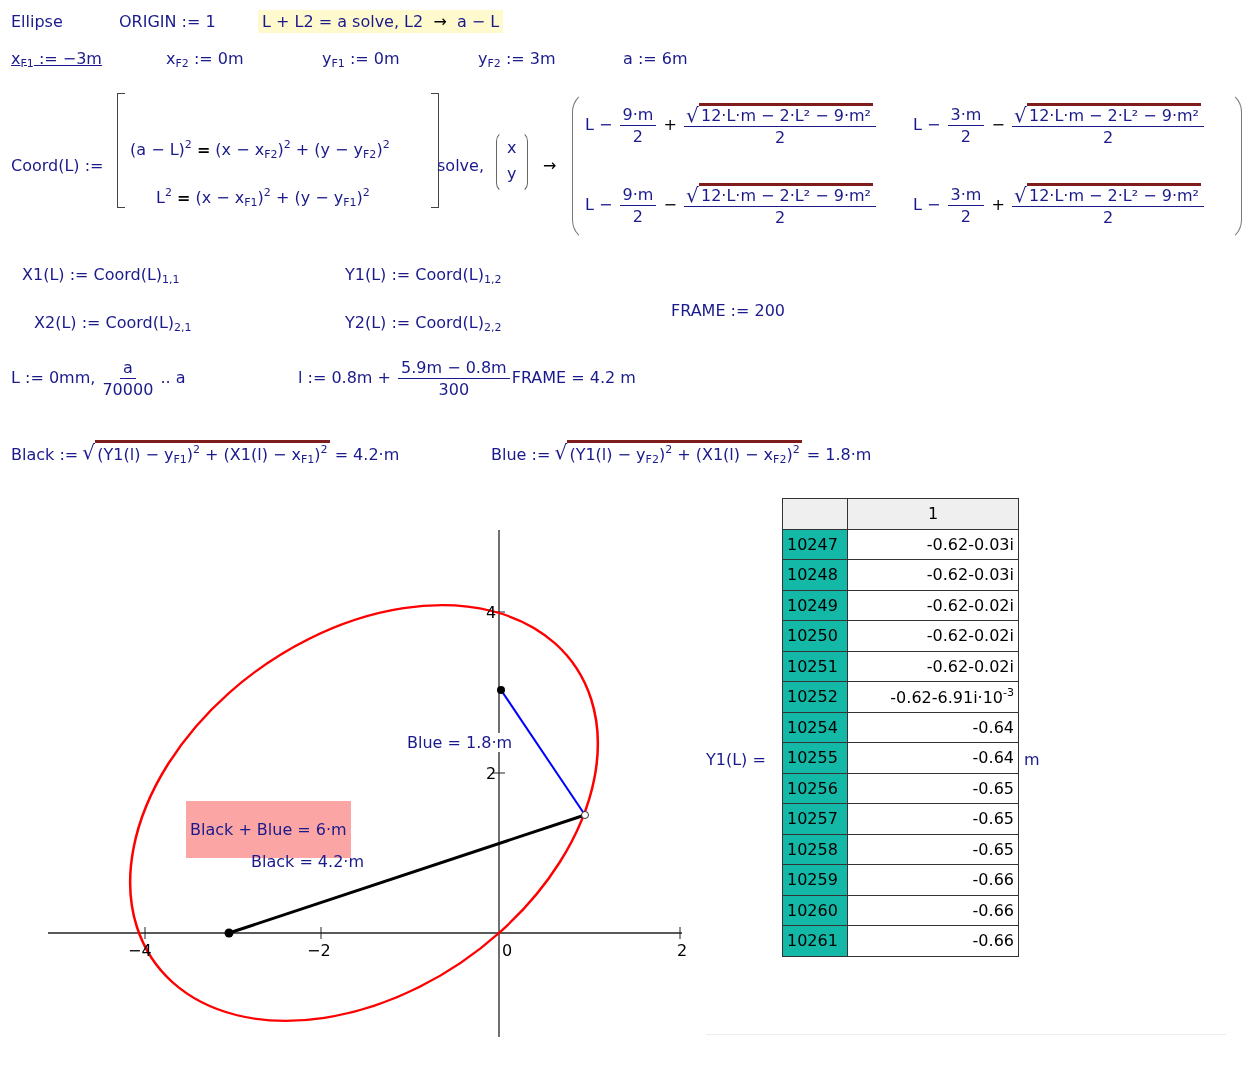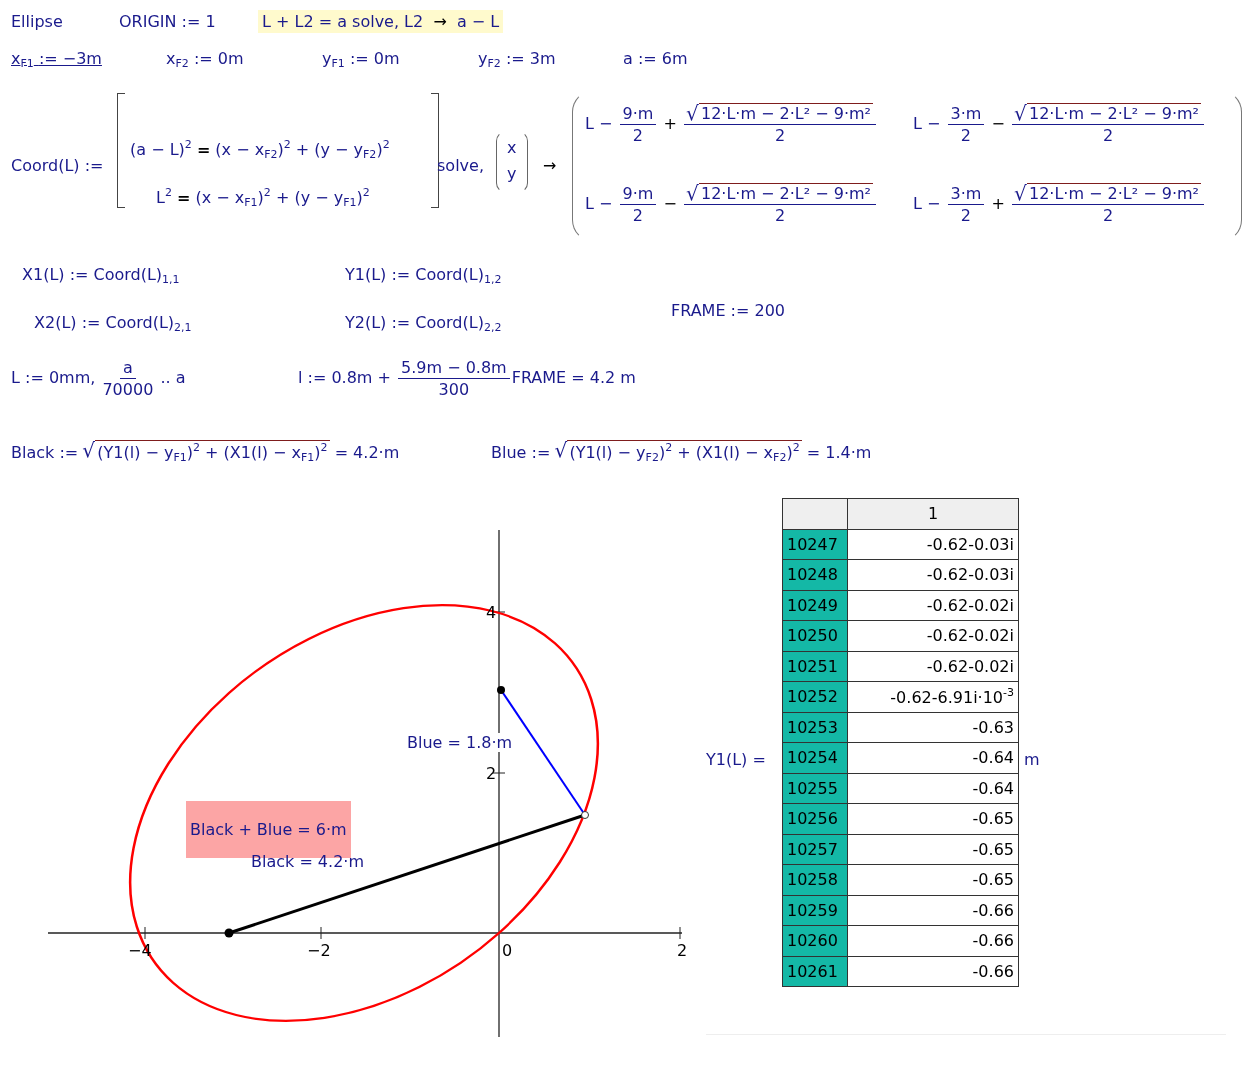--- a/index.html
+++ b/index.html
@@ -8,21 +8,21 @@
   .abs { position:absolute; white-space:nowrap; }
   .v { color:#1a1a8c; }
   .k { color:#000; }
   sub { font-size:11px; vertical-align:-3px; }
   sup { font-size:11px; vertical-align:7px; }
   .hl { background:#fffacd; padding:2px 4px; }
   .hl2 { background:#fca5a5; padding:19px 4px; }
   .frac { display:inline-flex; flex-direction:column; align-items:center; vertical-align:middle; margin:0 2px; }
   .frac .num { border-bottom:1px solid #1a1a8c; padding:0 3px 1px 3px; text-align:center; }
   .frac .den { padding-top:1px; text-align:center; }
-  .sqrt { display:inline-block; border-top:1px solid #7f1d1d; padding:0 2px; margin-left:12px; position:relative; }
+  .sqrt { display:inline-block; border-top:3px solid #7f1d1d; padding:0 2px; margin-left:12px; position:relative; }
   .sqrt::before { content:"\221A"; position:absolute; left:-13px; top:-3px; font-size:20px; }
   .matrix-cell { position:absolute; white-space:nowrap; }
   table.res { border-collapse:collapse; position:absolute; left:782px; top:498px; font-size:16px; color:#000; }
   table.res td { border:1px solid #333; height:29.5px; padding:0 4px; }
   table.res td.idx { background:#14b8a6; width:56px; text-align:left; }
   table.res td.val { width:162px; text-align:right; background:#fff; }
   table.res tr.head td { background:#efefef; text-align:center; }
   table.res tr.head td.val { background:#efefef; text-align:center; }
 </style>
 </head>
@@ -138,21 +138,21 @@
 </div>
 
 <div class="abs v" style="left:11px;top:440px;">
   <span>Black :=</span>
   <span class="sqrt">(Y1(l) − y<sub>F1</sub>)<sup>2</sup> + (X1(l) − x<sub>F1</sub>)<sup>2</sup></span>
   <span>= 4.2·m</span>
 </div>
 <div class="abs v" style="left:491px;top:440px;">
   <span>Blue :=</span>
   <span class="sqrt">(Y1(l) − y<sub>F2</sub>)<sup>2</sup> + (X1(l) − x<sub>F2</sub>)<sup>2</sup></span>
-  <span>= 1.4·m</span>
+  <span>= 1.8·m</span>
 </div>
 
 <div class="abs" style="left:0;top:500px;width:700px;height:560px;">
   <svg width="700" height="560" viewBox="0 500 700 560" style="position:absolute;left:0;top:0;">
 
     <line x1="48" y1="933" x2="682" y2="933" stroke="#222" stroke-width="1.3"></line>
     <line x1="499" y1="530" x2="499" y2="1037" stroke="#222" stroke-width="1.3"></line>
 
     <line x1="145" y1="927" x2="145" y2="939" stroke="#222"></line>
     <line x1="321" y1="927" x2="321" y2="939" stroke="#222"></line>
@@ -210,24 +210,20 @@
       </tr>
   <tr>
         <td class="idx">10251</td>
         <td class="val">-0.62-0.02i</td>
       </tr>
   <tr>
         <td class="idx">10252</td>
         <td class="val"><span>-0.62-6.91i·10</span><sup>-3</sup></td>
       </tr>
   <tr>
-        <td class="idx">10253</td>
-        <td class="val">-0.63</td>
-      </tr>
-  <tr>
         <td class="idx">10254</td>
         <td class="val">-0.64</td>
       </tr>
   <tr>
         <td class="idx">10255</td>
         <td class="val">-0.64</td>
       </tr>
   <tr>
         <td class="idx">10256</td>
         <td class="val">-0.65</td>

